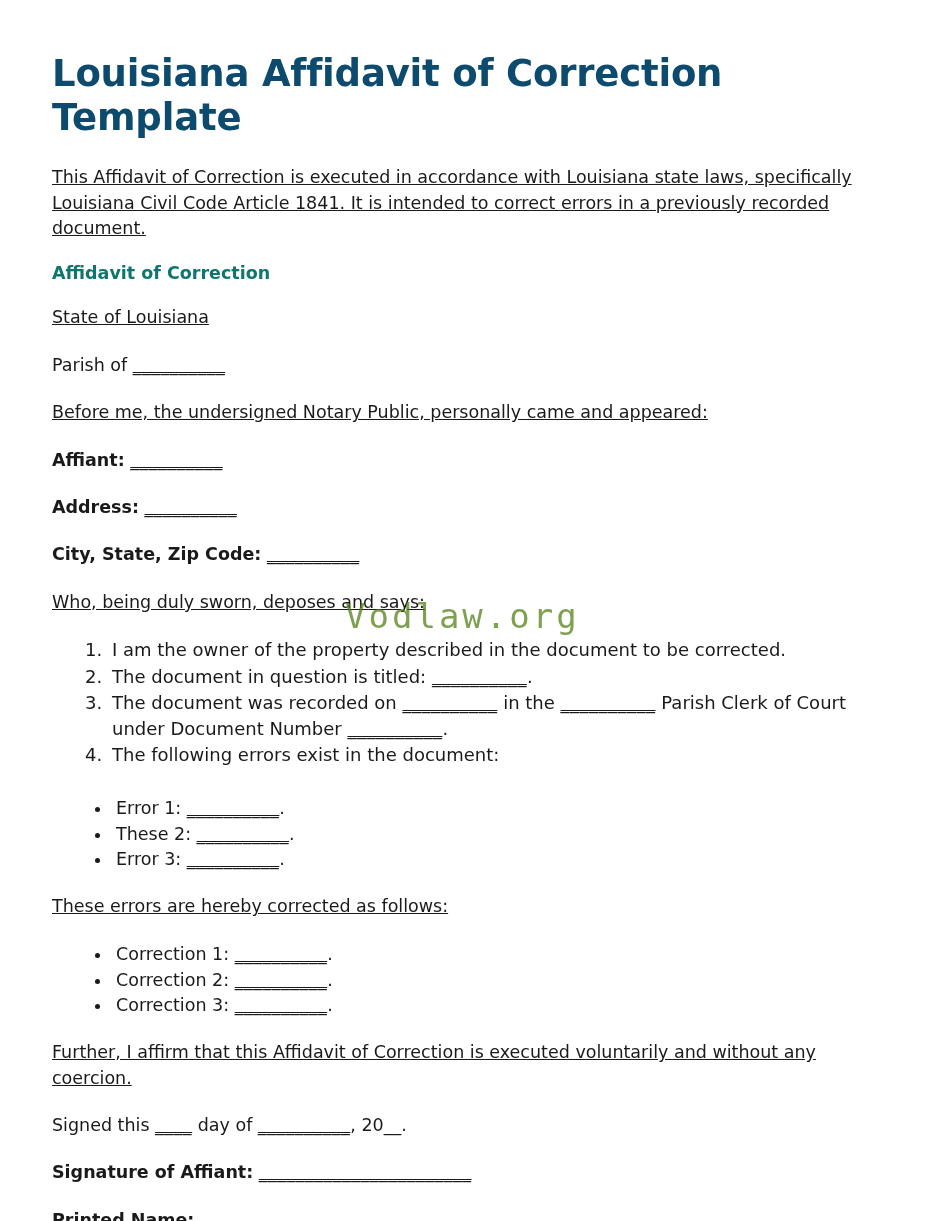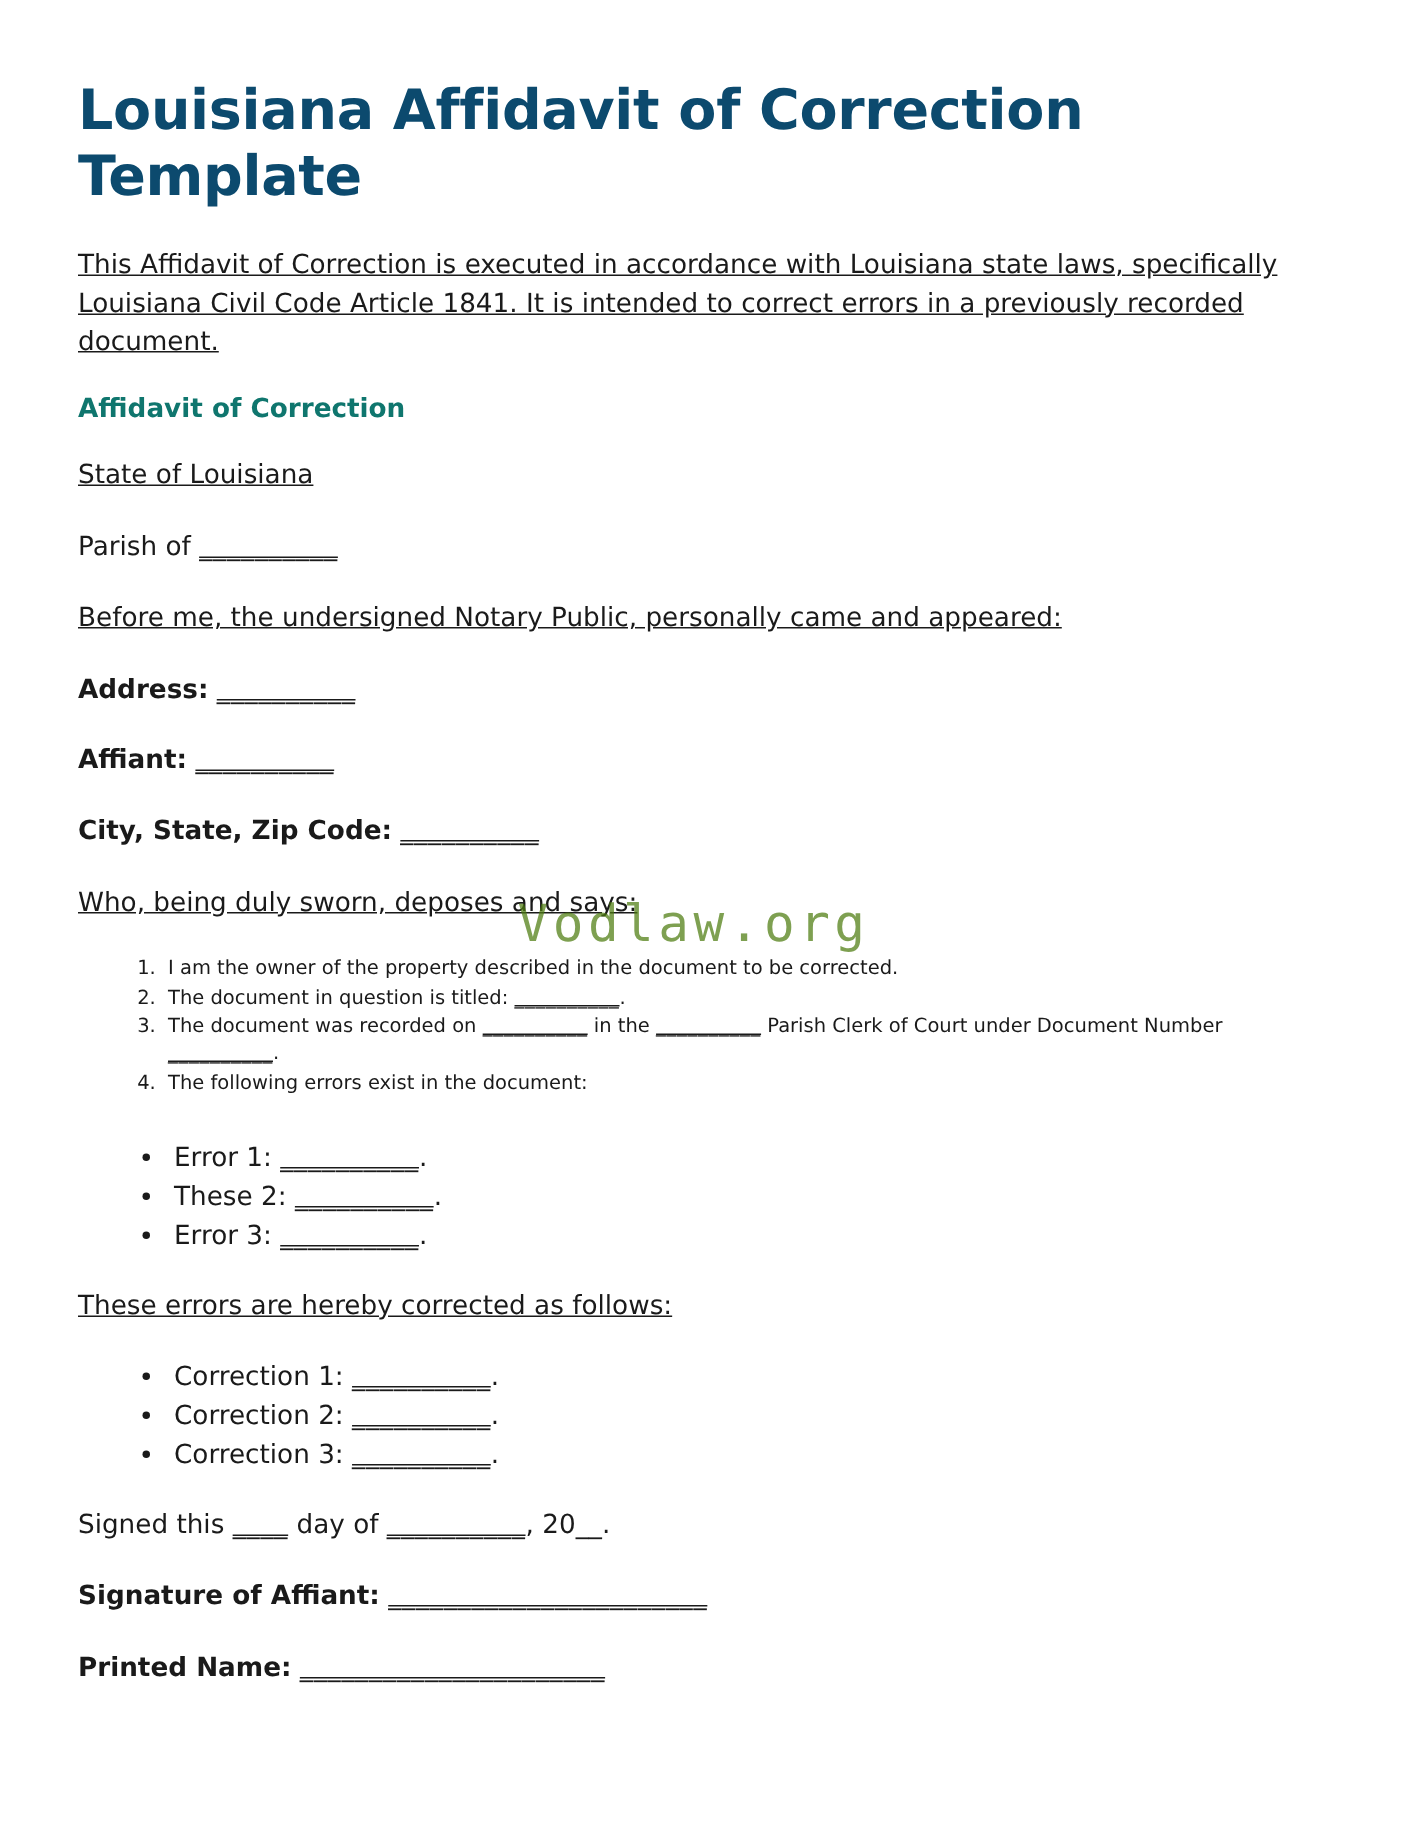--- a/index.html
+++ b/index.html
@@ -66,21 +66,21 @@
     font-weight: bold;
   }
   .blank {
     text-decoration: underline;
     letter-spacing: 0.5px;
     text-align: center;
   }
   ol.numbered {
     margin: 0 0 18px 0;
     padding-left: 56px;
-    font-size: 13px;
+    font-size: 18px;
     line-height: 1.42;
     max-width: 880px;
   }
   ol.numbered li {
     margin: 0 0 1px 0;
     padding-left: 4px;
   }
   ul.bullets {
     margin: 0 0 22px 0;
     padding-left: 60px;
@@ -105,23 +105,23 @@
   <p class="para">This Affidavit of Correction is executed in accordance with Louisiana state laws, specifically Louisiana Civil Code Article 1841. It is intended to correct errors in a previously recorded document.</p>
 
   <h2 class="sub-head">Affidavit of Correction</h2>
 
   <p class="para">State of Louisiana</p>
 
   <p class="field-line"><span>Parish of </span><span class="blank">__________</span></p>
 
   <p class="para">Before me, the undersigned Notary Public, personally came and appeared:</p>
 
+  <p class="field-line"><span class="lbl">Affiant:</span> <span class="blank">__________</span></p>
+
   <p class="field-line"><span class="lbl">Address:</span> <span class="blank">__________</span></p>
-
-  <p class="field-line"><span class="lbl">Affiant:</span> <span class="blank">__________</span></p>
 
   <p class="field-line"><span class="lbl">City, State, Zip Code:</span> <span class="blank">__________</span></p>
 
   <p class="para">Who, being duly sworn, deposes and says:</p>
 
   <ol class="numbered">
     <li><span>I am the owner of the property described in the document to be corrected.</span></li>
     <li><span>The document in question is titled: </span><span class="blank">__________</span><span>.</span></li>
     <li><span>The document was recorded on </span><span class="blank">__________</span><span> in the </span><span class="blank">__________</span><span> Parish Clerk of Court under Document Number </span><span class="blank">__________</span><span>.</span></li>
     <li><span>The following errors exist in the document:</span></li>
@@ -136,20 +136,21 @@
   </ul>
 
   <p class="para">These errors are hereby corrected as follows:</p>
 
   <ul class="bullets">
     <li><span>Correction 1: </span><span class="blank">__________</span><span>.</span></li>
     <li><span>Correction 2: </span><span class="blank">__________</span><span>.</span></li>
     <li><span>Correction 3: </span><span class="blank">__________</span><span>.</span></li>
   </ul>
 
+  <p class="para">Further, I affirm that this Affidavit of Correction is executed voluntarily and without any coercion.</p>
 
   <p class="field-line"><span>Signed this </span><span class="blank">____</span><span> day of </span><span class="blank">__________</span><span>, 20__.</span></p>
 
   <p class="field-line"><span class="lbl">Signature of Affiant:</span> <span class="blank">_______________________</span></p>
 
   <p class="field-line"><span class="lbl">Printed Name:</span> <span class="blank">______________________</span></p>
 
 </div>
 
 </body></html>

